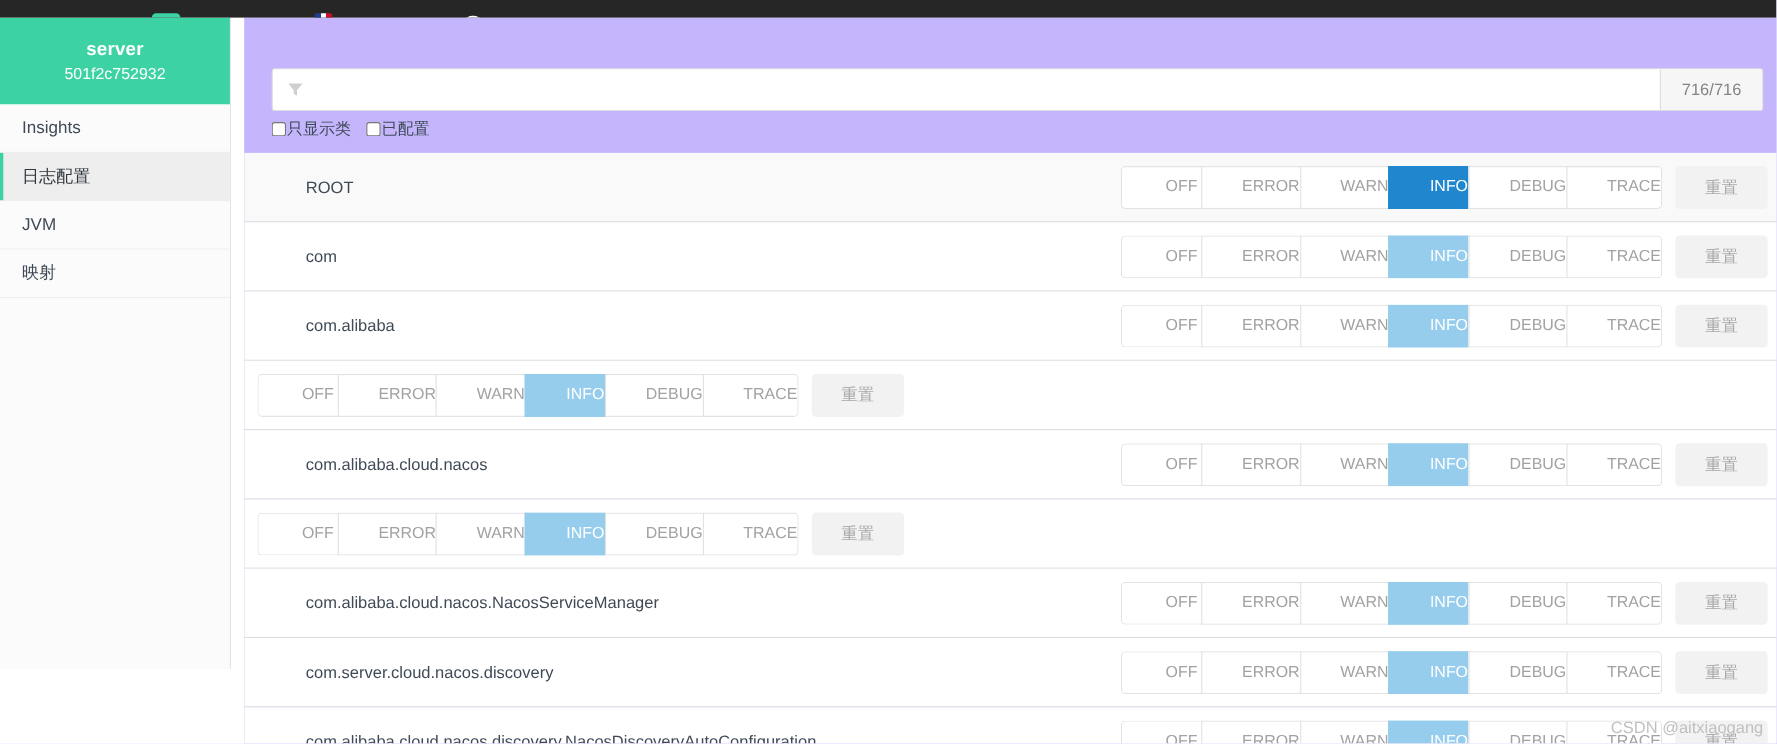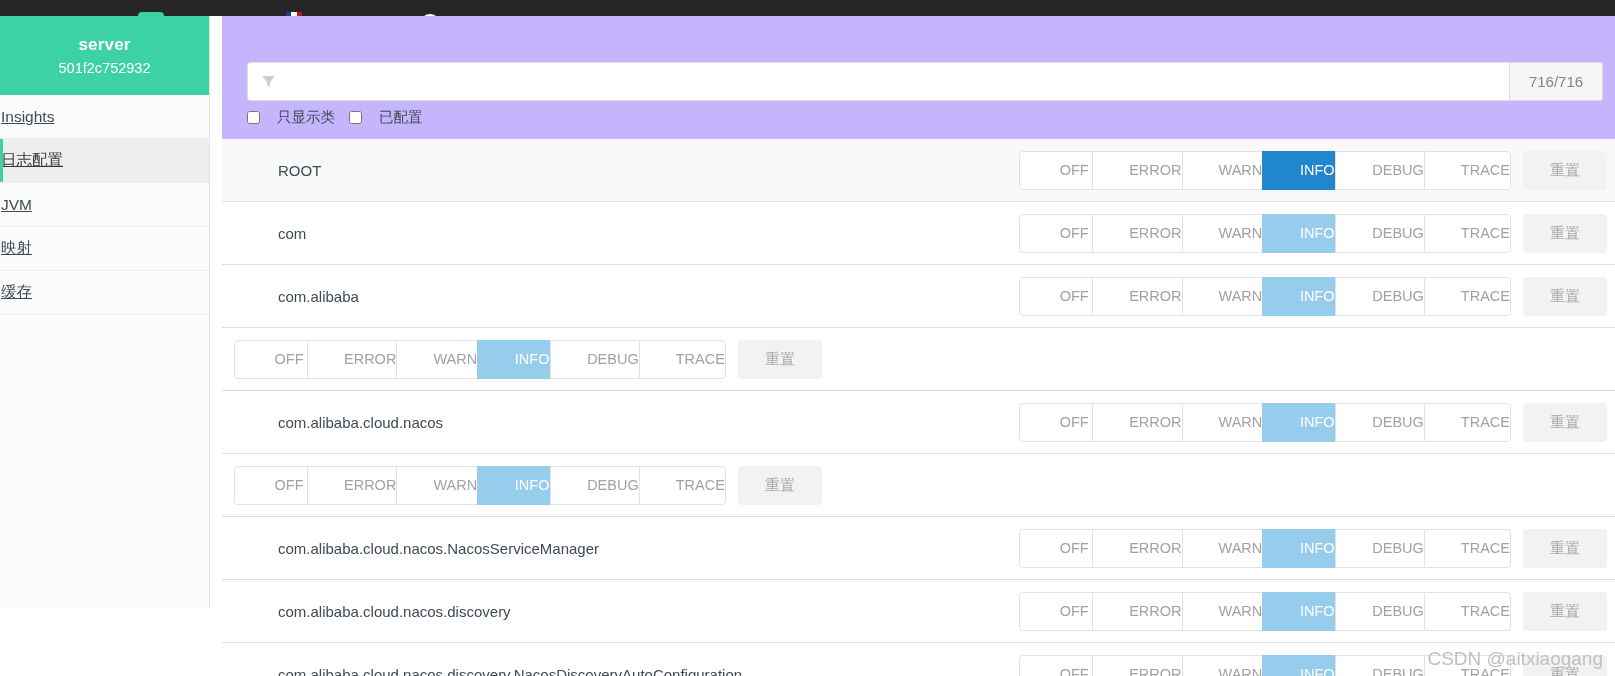--- a/index.html
+++ b/index.html
@@ -44,27 +44,26 @@
     align-items: center; justify-content: center;
     line-height: 1.3;
   }
   .sidebar-app-name { font-size: 17px; font-weight: bold; letter-spacing: .2px; }
   .sidebar-app-id   { font-size: 14.5px; font-weight: normal; margin-top: 3px; }
 
   .sidebar-item {
     position: relative;
     height: 44px;
     display: flex; align-items: center;
-    padding-left: 1px;
+    padding-left: 20px;
     font-size: 15.5px;
     color: #3f4a56;
     border-bottom: 1px solid #eeeeee;
     cursor: pointer;
     background: #fbfbfb;
-    text-decoration: underline;
   }
   .sidebar-item.active { background: #eeeeee; color: #30373e; text-align: center; }
   .sidebar-item.active::before {
     content: ""; position: absolute; left: 0; top: 0; bottom: 0;
     width: 3px; background: #3dd2a4;
   }
 
   
   .main {
     position: absolute; top: 16px; left: 222px;
@@ -107,21 +106,21 @@
     font-size: 15px;
   }
 
   .checkbox-row {
     display: flex; align-items: center;
     gap: 14px;
     margin-top: 7px;
     font-size: 14.5px;
     color: #3f4a56;
   }
-  .checkbox-item { display: flex; align-items: center; gap: 17px; cursor: pointer; }
+  .checkbox-item { display: flex; align-items: center; gap: 1px; cursor: pointer; }
   .checkbox-item input { width: 13px; height: 13px; margin: 0; cursor: pointer; }
 
   
   .logger-table { margin-top: 12px; }
   .logger-row {
     position: relative;
     display: flex; align-items: center;
     height: 63px;
     padding: 0 0 0 12px;
     border-bottom: 1px solid #dddddd;
@@ -166,21 +165,21 @@
     border: 0;
     border-radius: 4px;
     cursor: pointer;
     font-family: "Liberation Sans", sans-serif;
   }
 
   
   .watermark {
     position: absolute;
     right: 12px; bottom: 6px;
-    font-size: 19px;
+    font-size: 15px;
     color: #c0c0c0;
     z-index: 40;
     pointer-events: none;
   }
 </style>
 </head>
 <body>
 
 <div id="app">
 
@@ -200,23 +199,20 @@
           <span>Insights</span>
         </div>
         <div class="sidebar-item active">
           <span>日志配置</span>
         </div>
         <div class="sidebar-item">
           <span>JVM</span>
         </div>
         <div class="sidebar-item">
           <span>映射</span>
-        </div>
-        <div class="sidebar-item">
-          <span>缓存</span>
         </div>
       </div>
   </div>
 
   <div class="main">
 
     <div class="filter-area">
       <div class="search-wrap">
         <div class="search-input-box">
           <span class="filter-icon">
@@ -332,21 +328,21 @@
               <div class="level-btn">ERROR</div>
               <div class="level-btn">WARN</div>
               <div class="level-btn active-light">INFO</div>
               <div class="level-btn">DEBUG</div>
               <div class="level-btn">TRACE</div>
             </div>
             <button class="reset-btn">重置</button>
           </div>
         </div>
         <div class="logger-row">
-          <div class="logger-name">com.alibaba.cloud.nacos.discovery</div>
+          <div class="logger-name">com.server.cloud.nacos.discovery</div>
           <div class="logger-controls">
             <div class="level-group">
               <div class="level-btn">OFF</div>
               <div class="level-btn">ERROR</div>
               <div class="level-btn">WARN</div>
               <div class="level-btn active-light">INFO</div>
               <div class="level-btn">DEBUG</div>
               <div class="level-btn">TRACE</div>
             </div>
             <button class="reset-btn">重置</button>

